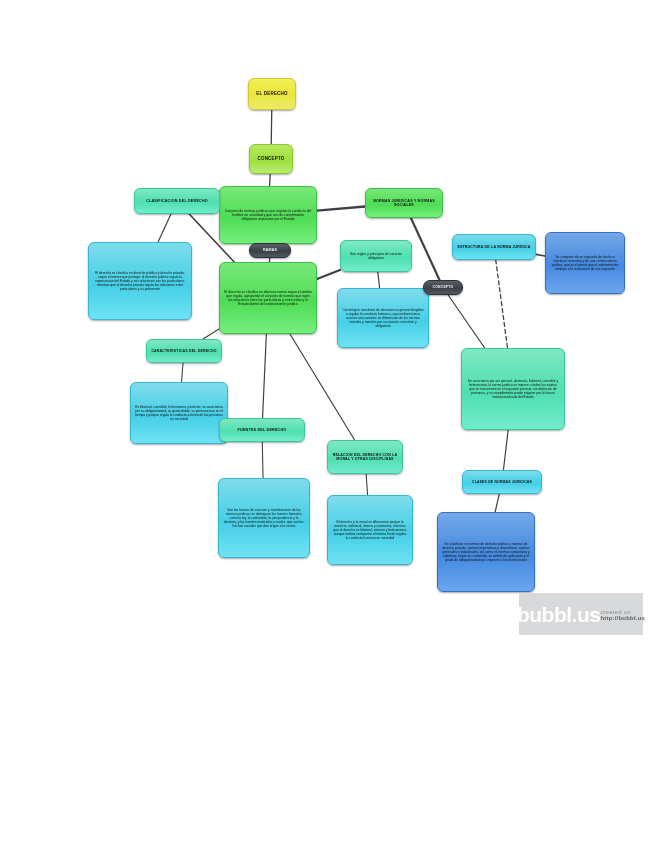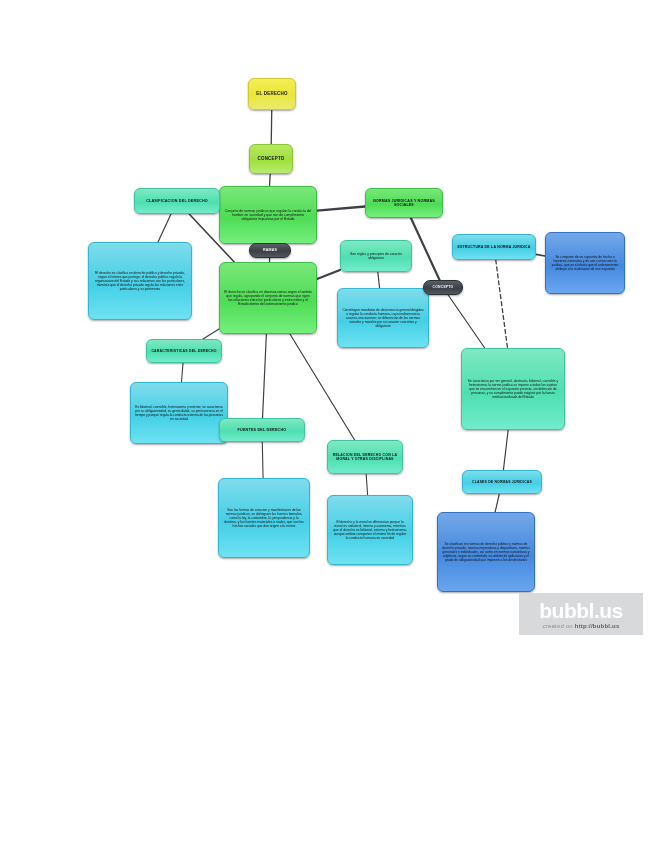--- a/index.html
+++ b/index.html
@@ -82,21 +82,21 @@
   }
   
   #watermark {
     position: absolute;
     right: 12px;
     bottom: 213px;
     width: 124px;
     height: 42px;
     background: #d8d9da;
     display: flex;
-    flex-direction: column;
+    flex-direction: row;
     align-items: center;
     justify-content: center;
   }
   #watermark .wm-main {
     font-size: 21px;
     font-weight: bold;
     color: #ffffff;
     letter-spacing: -0.5px;
     line-height: 1;
   }

